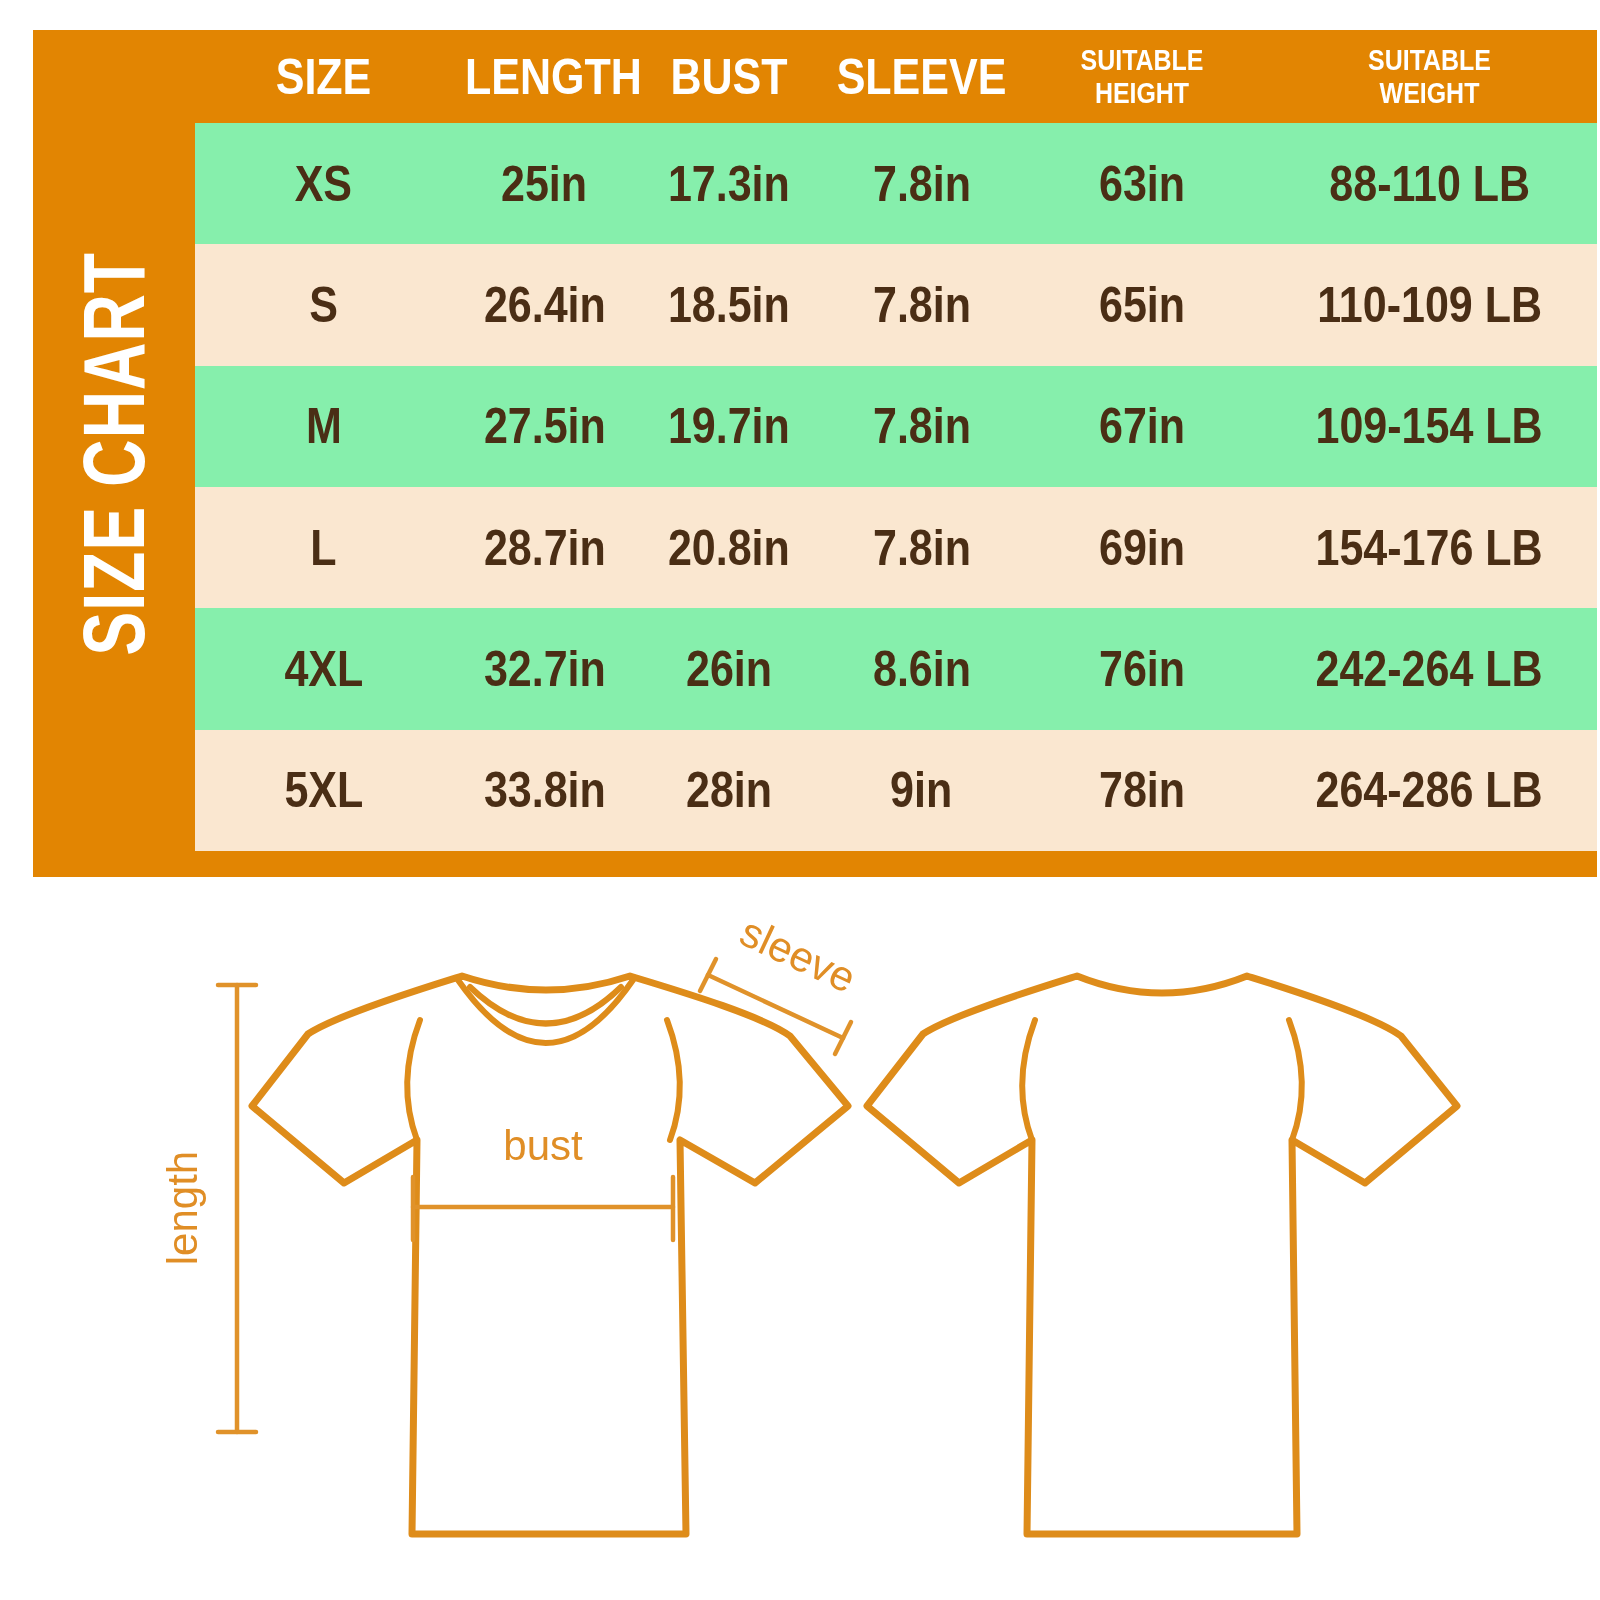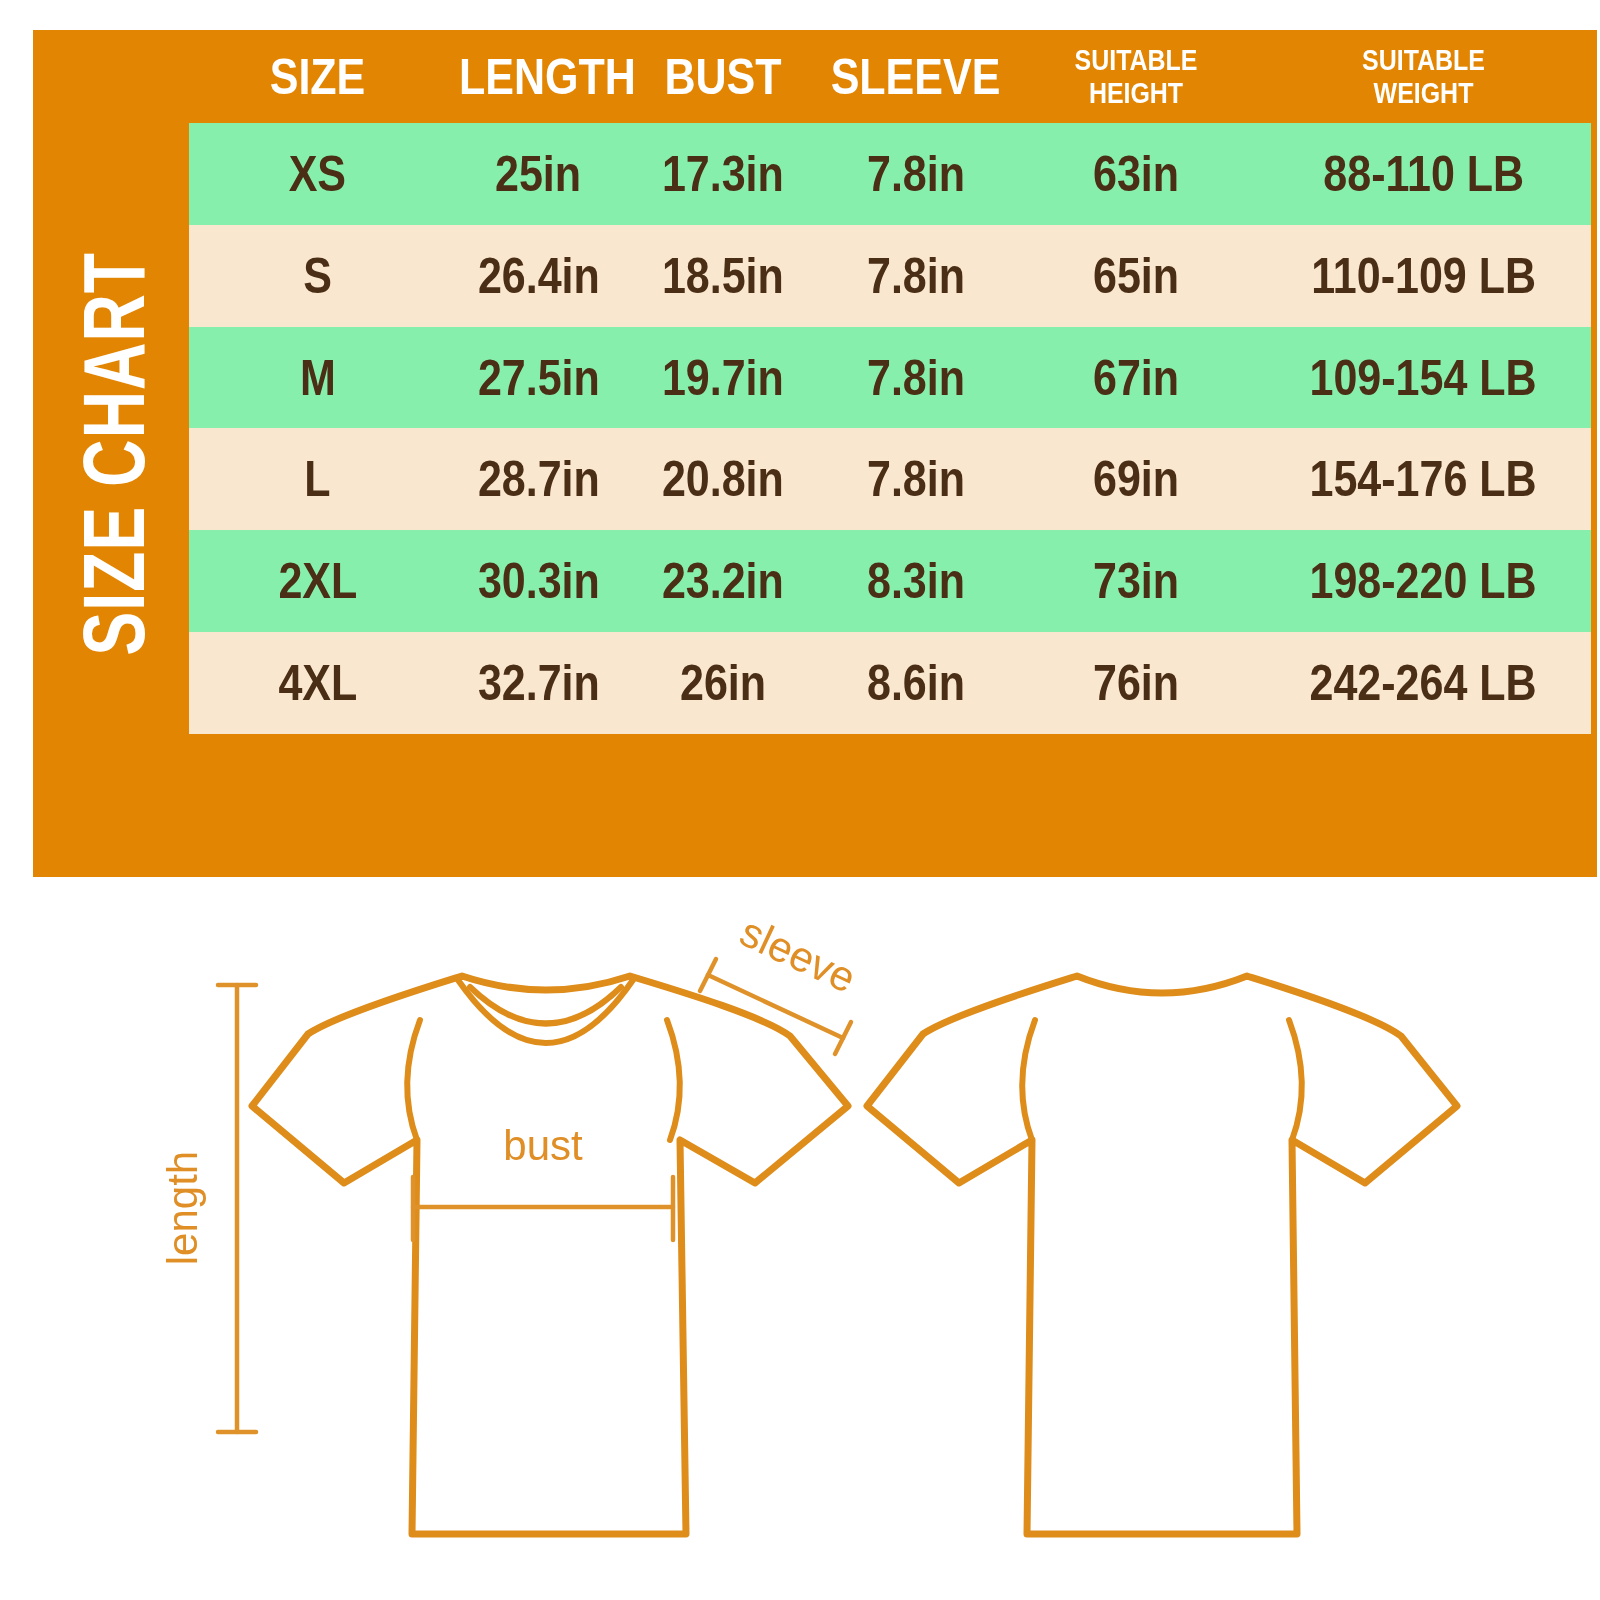--- a/index.html
+++ b/index.html
@@ -13,21 +13,21 @@
     background:#E28502;
   }
   .side-title-area { position:absolute; left:0; top:0; width:162px; height:847px; }
   .side-title {
     position:absolute; left:50%; top:50%;
     transform:translate(-50%,-50%) rotate(-90deg) scaleX(0.75);
     font-size:88px; font-weight:700; color:#ffffff; white-space:nowrap;
     letter-spacing:1px;
   }
   table.size-table {
-    position:absolute; left:156px; top:0; width:1402px; height:704px;
+    position:absolute; left:162px; top:0; width:1402px; height:821px;
     border-collapse:collapse; table-layout:fixed;
   }
   table.size-table thead tr { height:93px; }
   table.size-table tbody tr { background:#86efac; }
   table.size-table tbody tr:nth-child(even) { background:#FAE7D0; }
   th, td { padding:0; text-align:center; vertical-align:middle; }
   th { color:#ffffff; }
   .hline {
     display:block; font-weight:700; font-size:50px; line-height:1;
     transform:scaleX(0.86); transform-origin:50% 50%; white-space:nowrap;
@@ -117,34 +117,34 @@
       </tr>
       <tr>
         <td><span class="val">L</span></td>
         <td><span class="val">28.7in</span></td>
         <td><span class="val">20.8in</span></td>
         <td><span class="val">7.8in</span></td>
         <td><span class="val">69in</span></td>
         <td><span class="val">154-176 LB</span></td>
       </tr>
       <tr>
-        <td><span class="val">2XL</span></td>
-        <td><span class="val">30.3in</span></td>
-        <td><span class="val">23.2in</span></td>
-        <td><span class="val">8.3in</span></td>
-        <td><span class="val">73in</span></td>
-        <td><span class="val">198-220 LB</span></td>
-      </tr>
-      <tr>
         <td><span class="val">4XL</span></td>
         <td><span class="val">32.7in</span></td>
         <td><span class="val">26in</span></td>
         <td><span class="val">8.6in</span></td>
         <td><span class="val">76in</span></td>
         <td><span class="val">242-264 LB</span></td>
+      </tr>
+      <tr>
+        <td><span class="val">5XL</span></td>
+        <td><span class="val">33.8in</span></td>
+        <td><span class="val">28in</span></td>
+        <td><span class="val">9in</span></td>
+        <td><span class="val">78in</span></td>
+        <td><span class="val">264-286 LB</span></td>
       </tr>
     </tbody>
   </table>
 </div>
 
 <div class="diagram-area">
   <svg width="1600" height="700" viewBox="0 900 1600 700" xmlns="http://www.w3.org/2000/svg">
 
     <path class="shirt" d="M 462 976
          Q 546 1004 630 976

